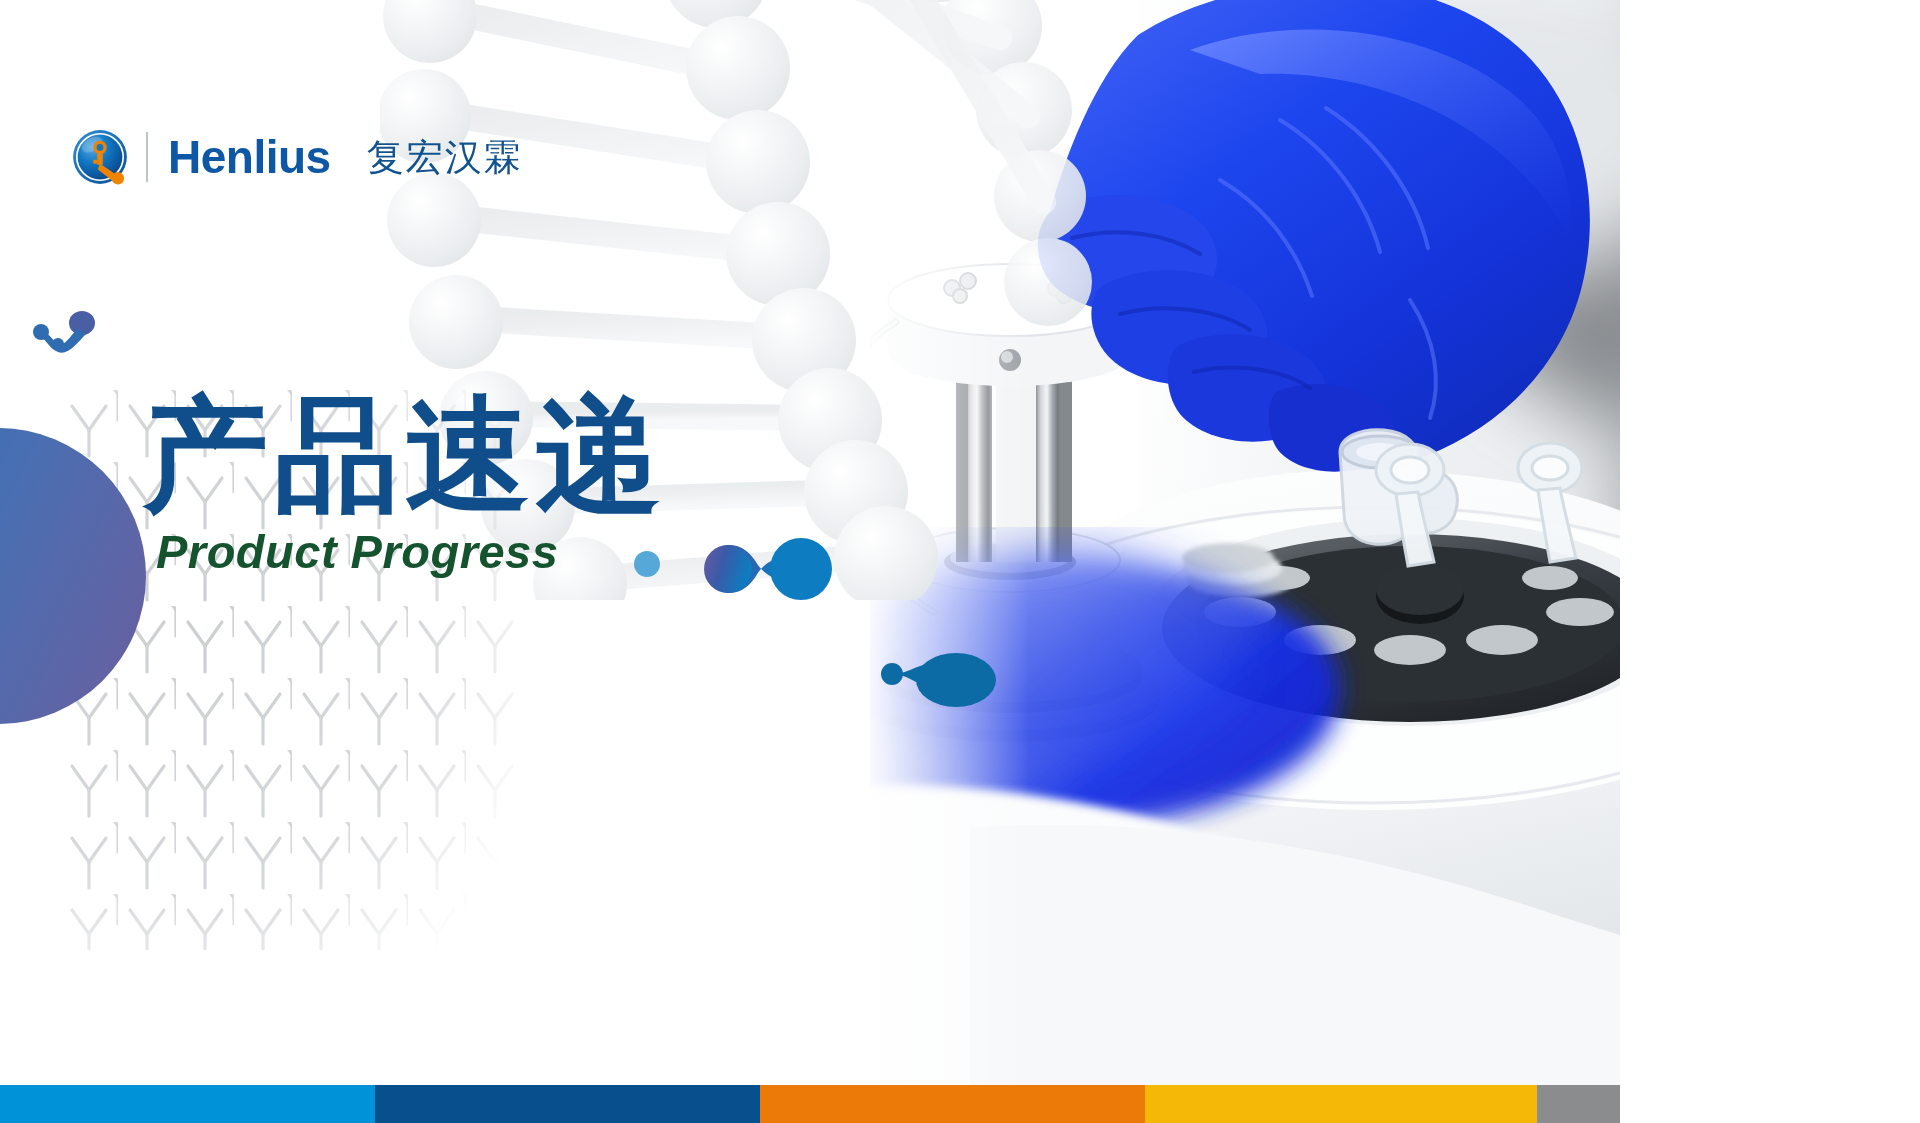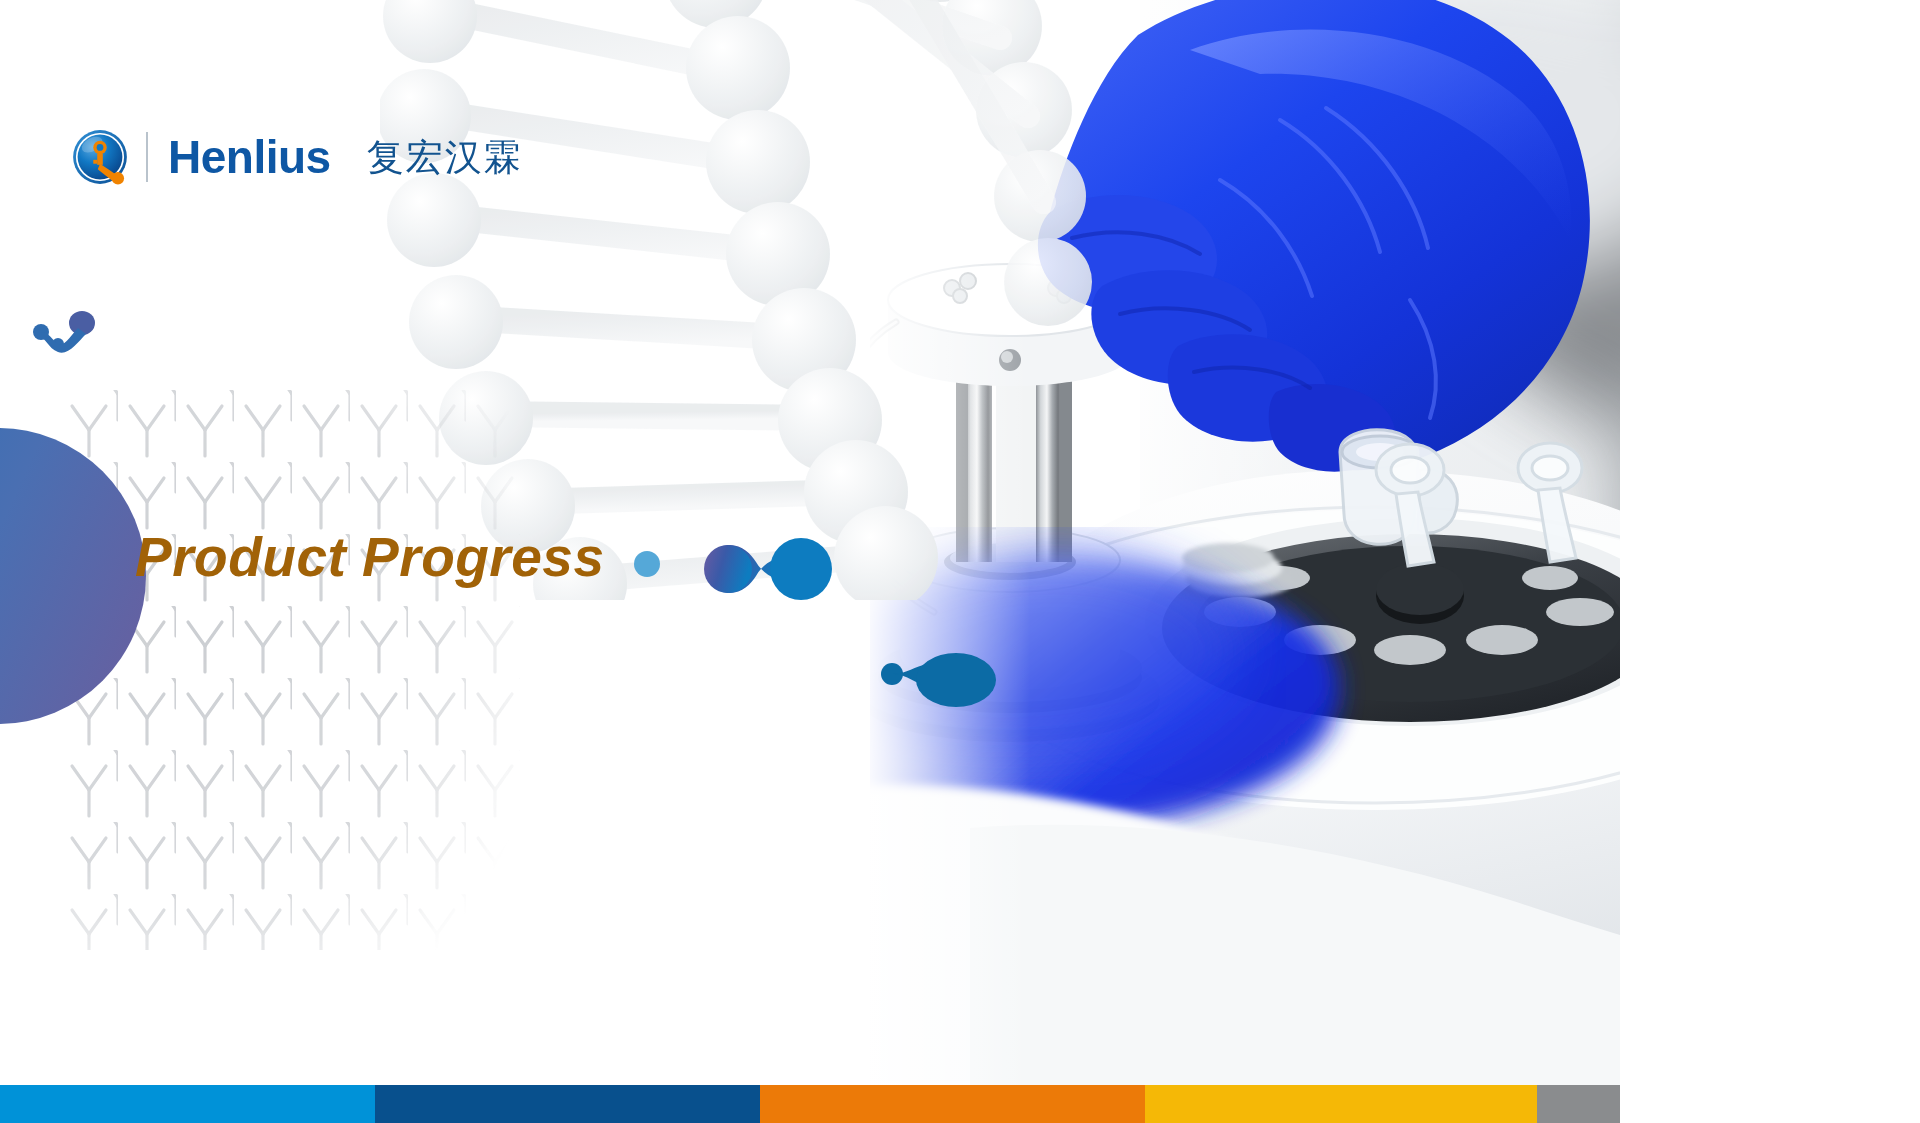--- a/index.html
+++ b/index.html
@@ -131,25 +131,25 @@
     left:143px; top:382px;
     font-size:125px;
     font-weight:bold;
     color:#104e8b;
     letter-spacing:6px;
     line-height:1.16;
     white-space:nowrap;
   }
   .subhead {
     position:absolute;
-    left:135px; top:524px;
-    font-size:55px;
+    left:156px; top:524px;
+    font-size:47px;
     font-weight:bold;
     font-style:italic;
-    color:#a16207;
+    color:#14532d;
     letter-spacing:0.5px;
     line-height:1.2;
     white-space:nowrap;
   }
 
   
   .colorbar {
     position:absolute;
     left:0; bottom:0;
     width:1920px; height:38px;
@@ -567,20 +567,21 @@
           <path d="M50 62 C62 70 72 76 82 84 L74 94 C64 86 56 80 46 72 Z"></path>
           <circle cx="82" cy="88" r="11"></circle>
         </g>
       </svg>
     </div>
     <div class="logo-divider"></div>
     <div class="logo-word">Henlius</div>
     <div class="logo-cn">复宏汉霖</div>
   </div>
 
+  <div class="headline">产品速递</div>
   <div class="subhead">Product Progress</div>
 
   <div class="colorbar">
     <span style="background: rgb(0, 146, 216); width: 375px;"></span>
     <span style="background: rgb(8, 80, 141); width: 385px;"></span>
     <span style="background: rgb(236, 122, 8); width: 385px;"></span>
     <span style="background: rgb(245, 184, 6); width: 392px;"></span>
     <span style="background: rgb(138, 140, 142); width: 383px;"></span>
   </div>
 

